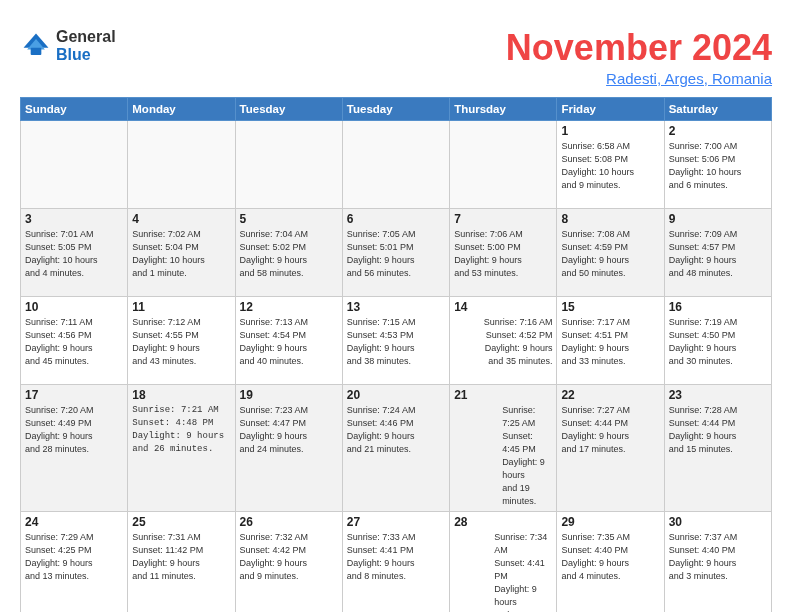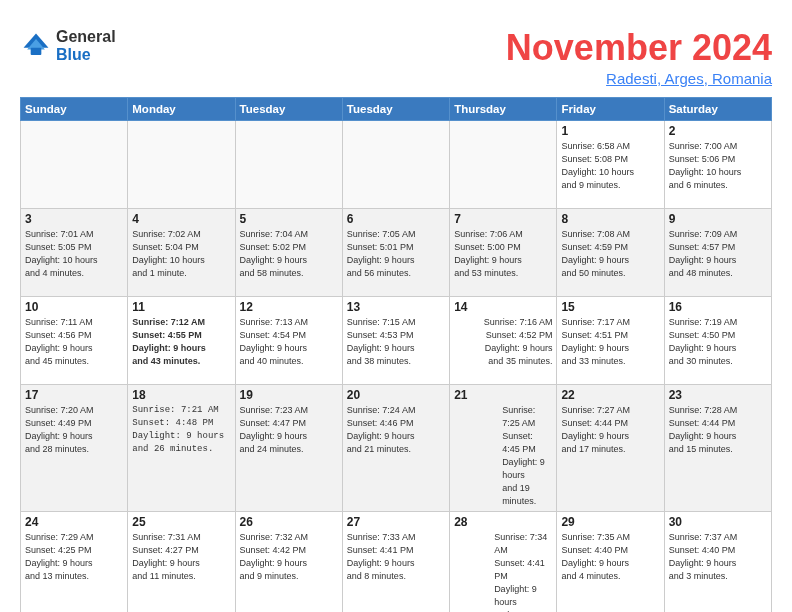--- a/index.html
+++ b/index.html
@@ -217,21 +217,21 @@
         <tr>
           <td>
             <span class="day-number">10</span>
             <div class="day-info" style="white-space: pre-line;">Sunrise: 7:11 AM
 Sunset: 4:56 PM
 Daylight: 9 hours
 and 45 minutes.</div>
           </td>
           <td>
             <span class="day-number">11</span>
-            <div class="day-info" style="white-space: pre-line; font-weight: bold;">Sunrise: 7:12 AM
+            <div class="day-info" style="white-space: pre-line;">Sunrise: 7:12 AM
 Sunset: 4:55 PM
 Daylight: 9 hours
 and 43 minutes.</div>
           </td>
           <td>
             <span class="day-number">12</span>
             <div class="day-info" style="white-space: pre-line;">Sunrise: 7:13 AM
 Sunset: 4:54 PM
 Daylight: 9 hours
 and 40 minutes.</div>
@@ -320,21 +320,21 @@
           <td>
             <span class="day-number">24</span>
             <div class="day-info" style="white-space: pre-line;">Sunrise: 7:29 AM
 Sunset: 4:25 PM
 Daylight: 9 hours
 and 13 minutes.</div>
           </td>
           <td>
             <span class="day-number">25</span>
             <div class="day-info" style="white-space: pre-line;">Sunrise: 7:31 AM
-Sunset: 4:27 PM
+Sunset: 11:42 PM
 Daylight: 9 hours
 and 11 minutes.</div>
           </td>
           <td>
             <span class="day-number">26</span>
             <div class="day-info" style="white-space: pre-line;">Sunrise: 7:32 AM
 Sunset: 4:42 PM
 Daylight: 9 hours
 and 9 minutes.</div>
           </td>

